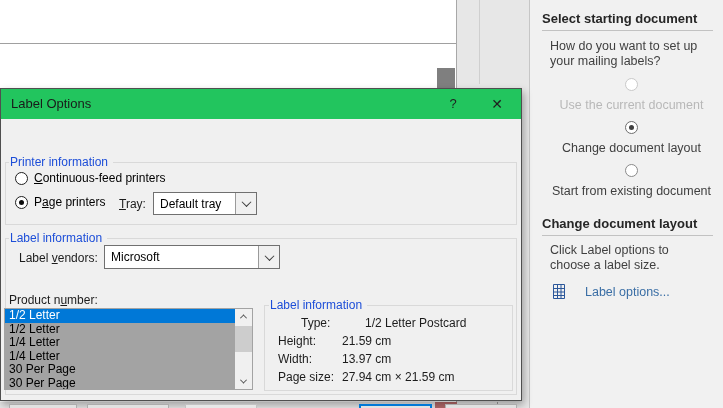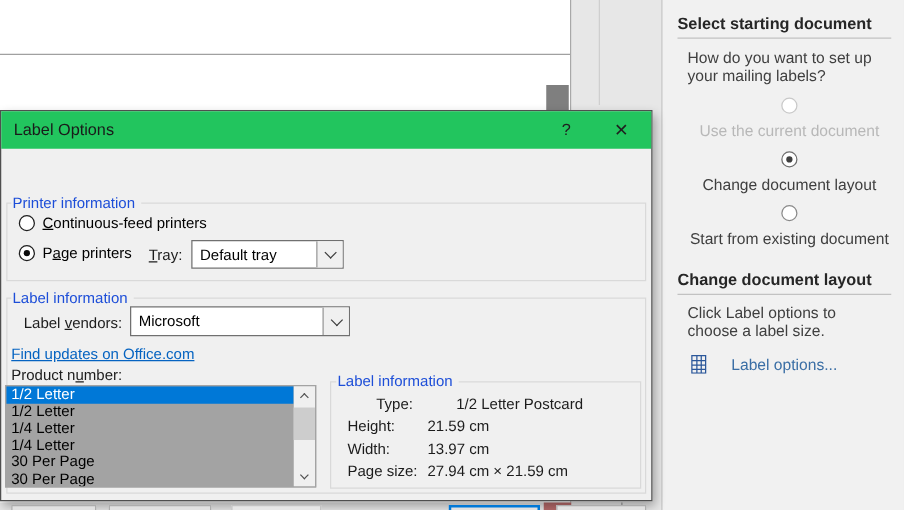--- a/index.html
+++ b/index.html
@@ -150,41 +150,40 @@
         <span><span></span><span class="ac">C</span><span>ontinuous-feed printers</span></span>
       </div>
 
       <div class="radio-row" style="left:14px; top:76px;">
         <span class="dlg-radio selected"></span>
         <span><span>P</span><span class="ac">a</span><span>ge printers</span></span>
       </div>
 
       <span class="static-label" style="left:118px; top:78px;"><span class="ac">T</span><span>ray:</span></span>
 
-      <div class="combo" style="left:152px; top:73px; width:122px; height:23px;">
+      <div class="combo" style="left:152px; top:73px; width:104px; height:23px;">
         <span class="combo-text">Default tray</span>
         <span class="combo-arrow">
             <span class="chev-down"></span>
           </span>
       </div>
 
       <div class="group-box gb-label">
         <span class="group-label">Label information</span>
       </div>
 
       <span class="static-label" style="left:18px; top:132px;"><span>Label </span><span class="ac">v</span><span>endors:</span></span>
 
       <div class="combo" style="left:103px; top:126px; width:176px; height:24px;">
         <span class="combo-text">Microsoft</span>
         <span class="combo-arrow">
             <span class="chev-down"></span>
           </span>
       </div>
 
-      <span class="link" style="left:8px; top:157px;">Find updates on Office.com</span>
 
       <span class="static-label" style="left:8px; top:174px;"><span>Product n</span><span class="ac">u</span><span>mber:</span></span>
 
       <div class="listbox">
         <div class="list-items">
           <div class="list-item selected">1/2 Letter</div>
           <div class="list-item">1/2 Letter</div>
           <div class="list-item">1/4 Letter</div>
           <div class="list-item">1/4 Letter</div>
           <div class="list-item">30 Per Page</div>

